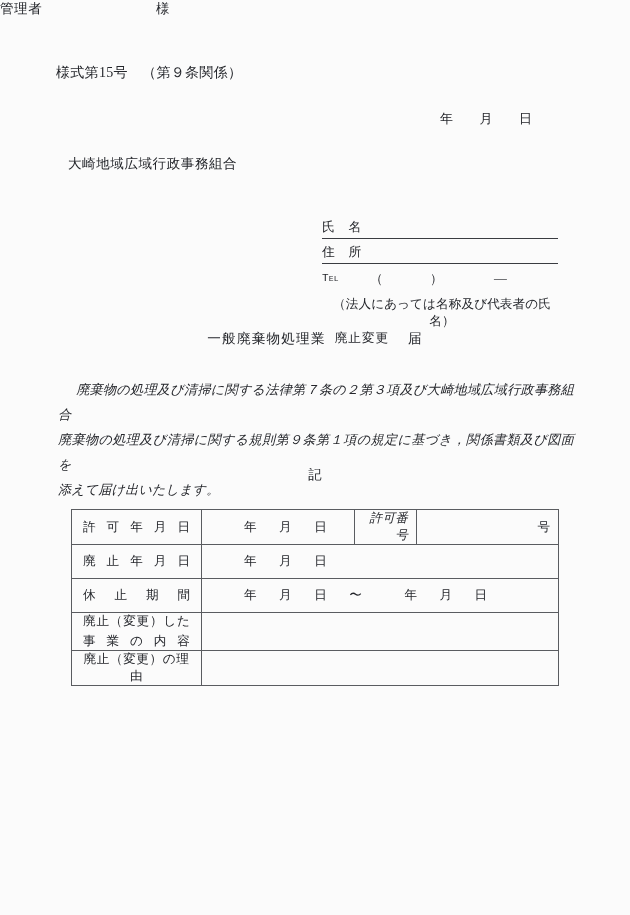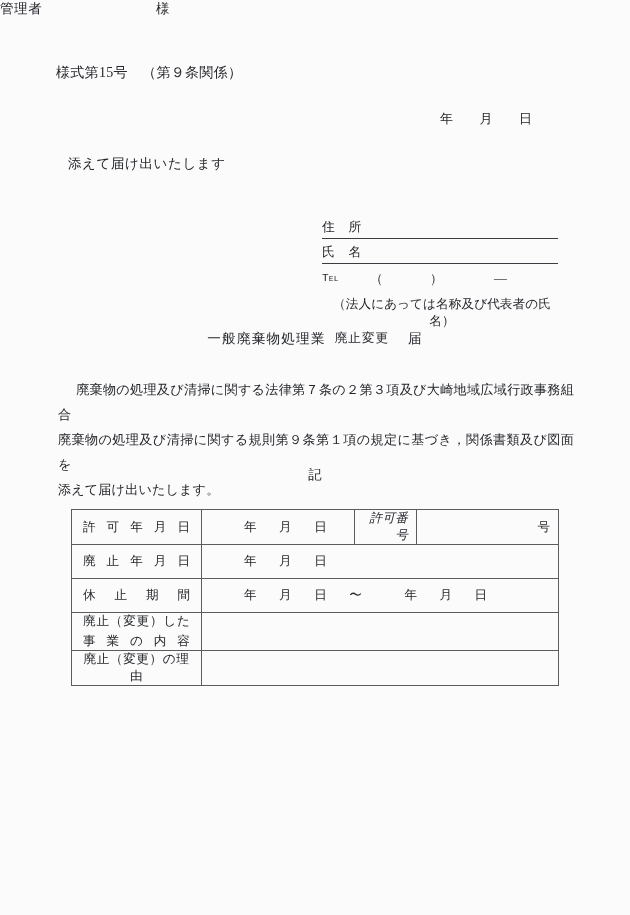--- a/index.html
+++ b/index.html
@@ -129,20 +129,21 @@
   
   .body-text {
     position: absolute;
     left: 58px;
     top: 377px;
     width: 516px;
     font-size: 13.1px;
     line-height: 25px;
     text-align: justify;
     letter-spacing: 0.15px;
+    font-style: italic;
   }
   .body-text p { margin: 0; }
   .body-indent { display: inline-block; width: 18px; }
 
   
   .ki-mark {
     position: absolute;
     left: 0; right: 0;
     top: 466px;
     text-align: center;
@@ -204,32 +205,32 @@
 <body>
 
 <div class="page">
 
   <div class="abs form-no">様式第15号　（第９条関係）</div>
 
   <div class="abs date-line">
     <span>年</span><span class="sp"></span><span>月</span><span class="sp"></span><span>日</span>
   </div>
 
-  <div class="abs addressee-org">添えて届け出いたします</div>
+  <div class="abs addressee-org">大崎地域広域行政事務組合</div>
   <div class="addressee-role-row">
     <span>管理者</span>
     <span>様</span>
   </div>
 
   <div class="applicant">
     <div class="field-row">
-      <span class="field-label">住　所</span>
+      <span class="field-label">氏　名</span>
     </div>
     <div class="field-row">
-      <span class="field-label">氏　名</span>
+      <span class="field-label">住　所</span>
     </div>
     <div class="tel-row">
       <span class="tel-label">Tel</span>
       <span class="tel-paren-open">（</span>
       <span class="tel-paren-close">）</span>
       <span class="tel-dash">―</span>
     </div>
     <div class="corp-note">（法人にあっては名称及び代表者の氏名）</div>
   </div>
 

